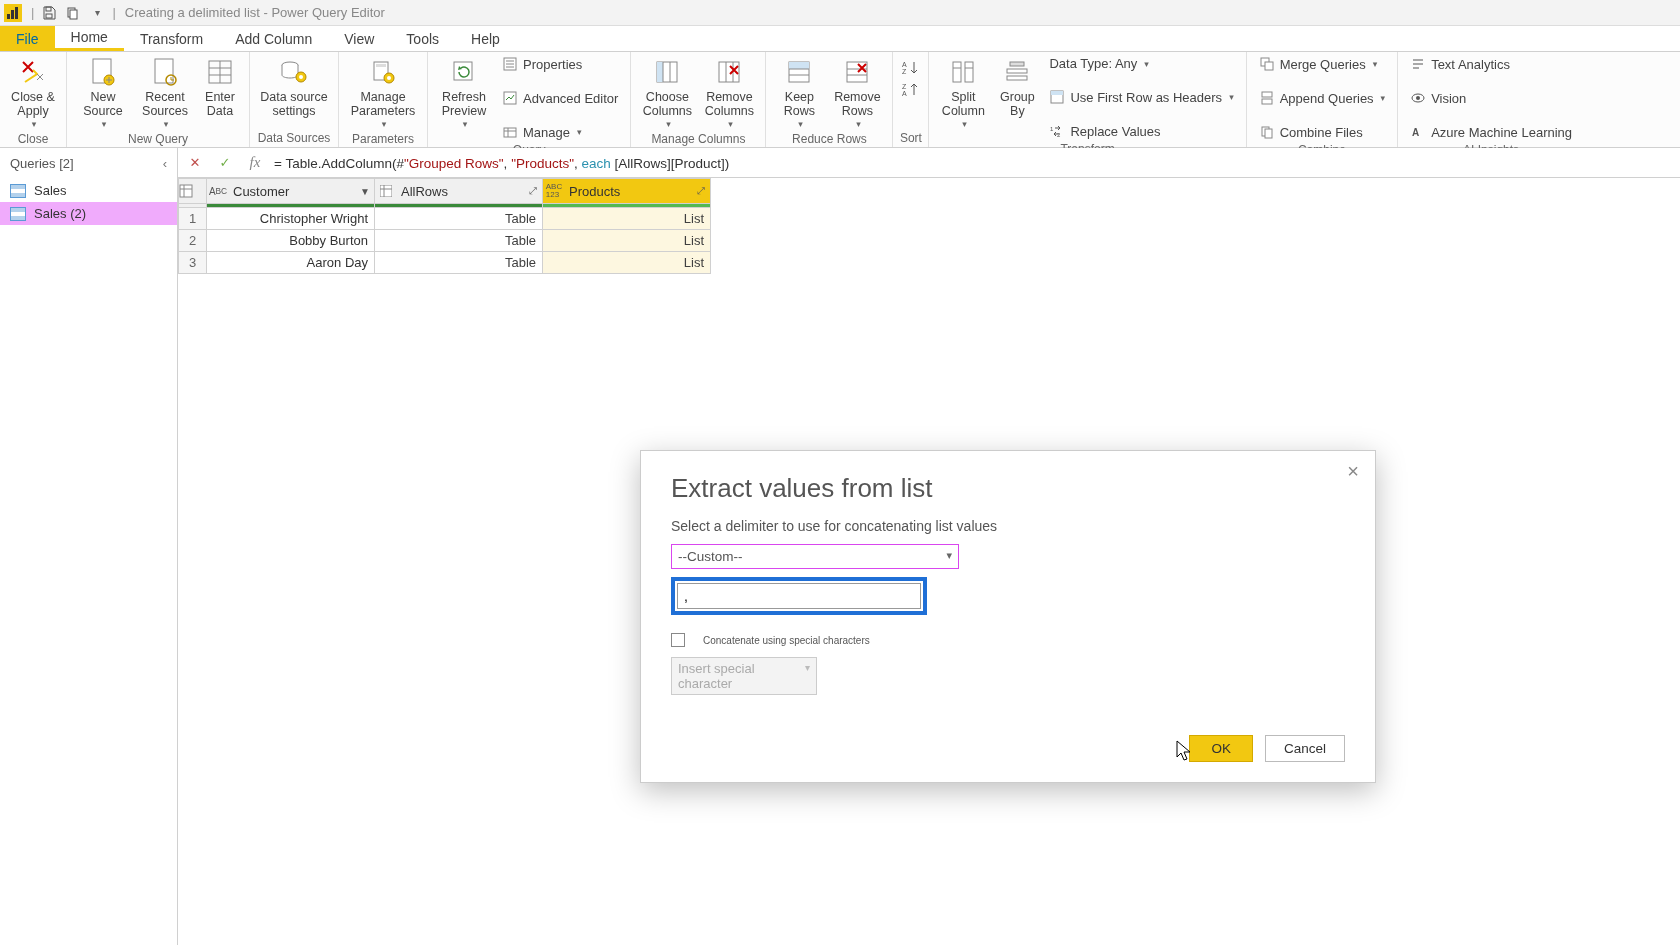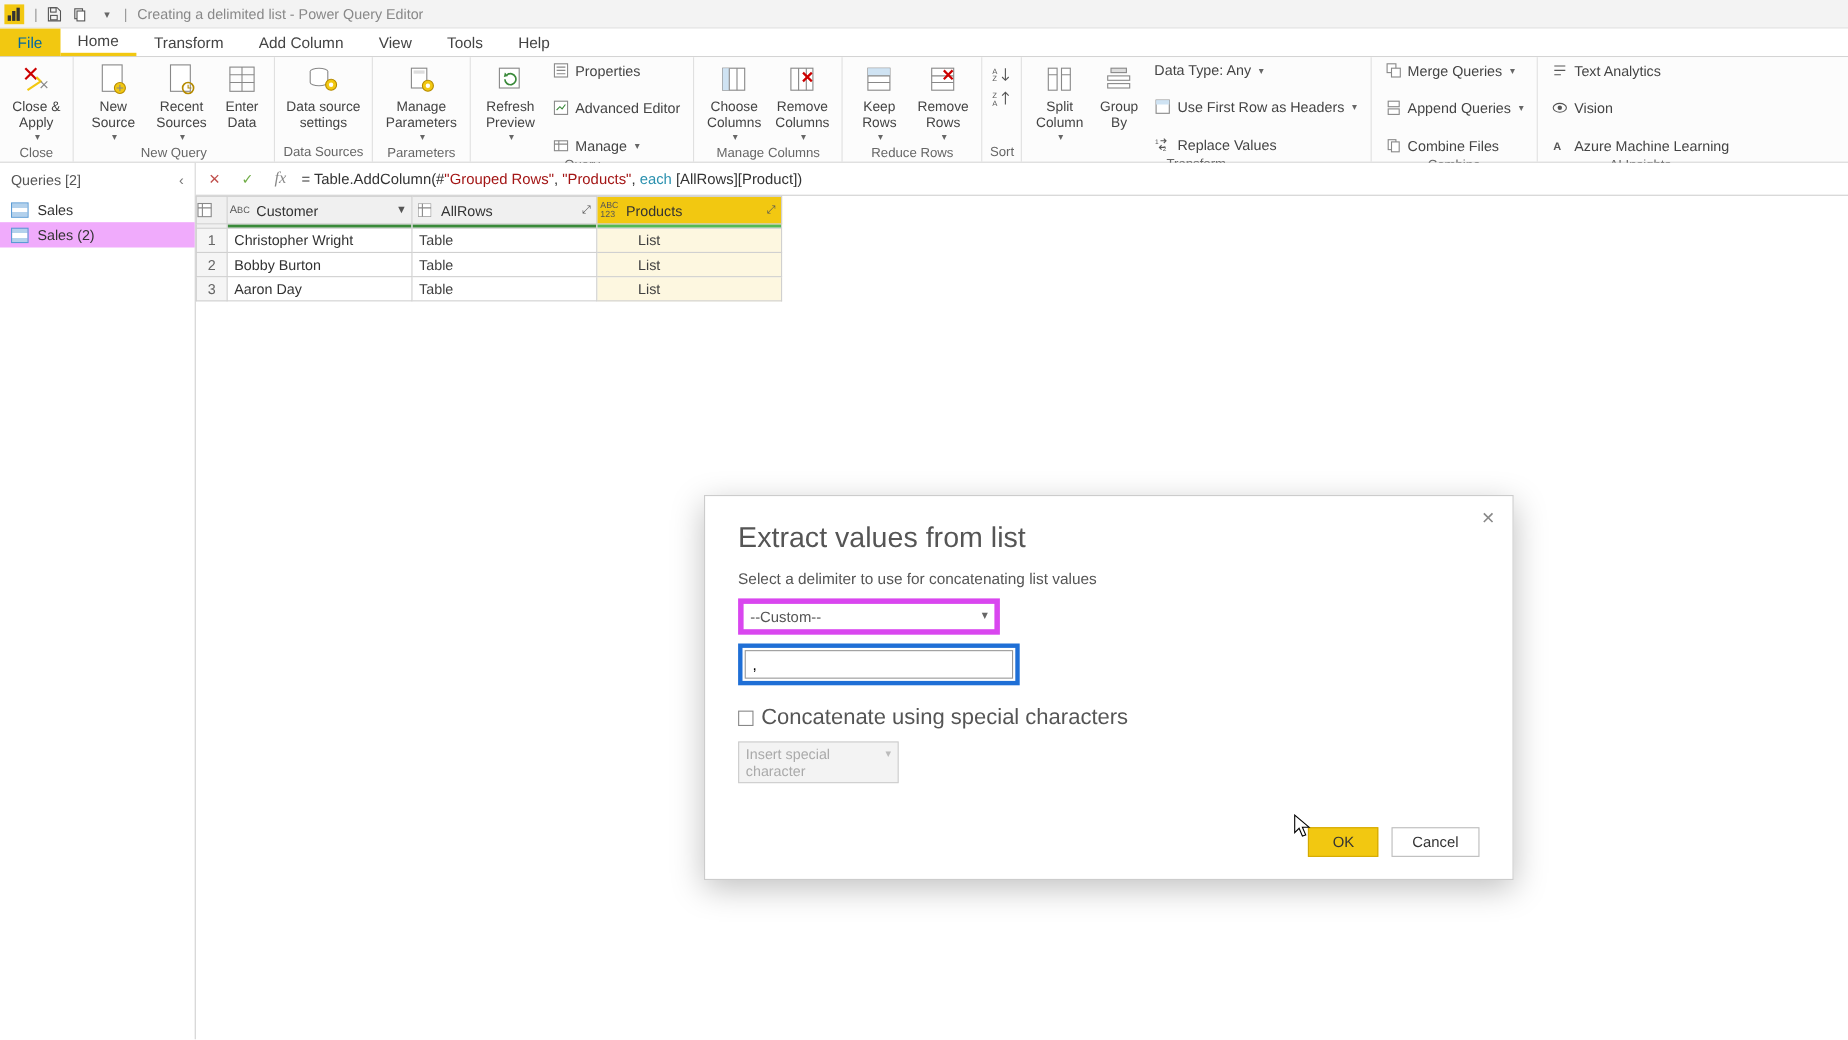--- a/index.html
+++ b/index.html
@@ -60,36 +60,36 @@
 .grid table { border-collapse: collapse; }
 .grid th, .grid td { border: 1px solid #d0d0d0; font-size: 13px; text-align: left; }
 .grid th { background: #f0f0f0; font-weight: 400; padding: 0; }
 .grid .row-hdr { width: 28px; text-align: center; color: #666; background: #f5f5f5; padding: 3px 0;}
 .grid .th-corner { width: 28px; background: #f0f0f0; }
 .grid .col-header { display: flex; align-items: center; height: 24px; position: relative; }
 .grid .col-header .type-icon { width: 22px; display: flex; justify-content: center; align-items: center; color: #555; font-size: 10px; }
 .grid .col-header .col-name { flex: 1; padding: 0 4px; }
 .grid .col-header .drop { width: 18px; text-align: center; color: #555; cursor: pointer; font-size: 10px; }
 .grid th.sel { background: #f2c811; }
-.grid td { padding: 3px 6px; }
+.grid td { padding: 3px 6px; text-align: right; }
 .grid td.link { color: #404040; }
 .grid td.sel-bg { background: #fdf7e0; padding-left: 37px; }
 .grid .expand-ic { font-size: 11px; }
 .data-quality-bar { height: 3px; background: #3a8a3a; }
 
 
 .dialog-overlay { position: absolute; left: 640px; top: 450px; width: 736px; background: #fff; box-shadow: 0 8px 28px rgba(0,0,0,0.25); border: 1px solid #ccc; padding: 22px 30px 20px; }
 .dialog-close { position: absolute; right: 10px; top: 8px; color: #888; font-size: 20px; cursor: pointer; width: 24px; height: 24px; display: flex; align-items: center; justify-content: center;}
 .dialog-title { font-size: 26px; color: #555; font-weight: 400; margin-bottom: 14px; }
 .dialog-desc { color: #555; margin-bottom: 10px; font-size: 14px; }
-.dlg-select { width: 238px; border: 5px solid #d946ef; background: #fff; padding: 4px 20px 4px 6px; font-size: 13.5px; color: #555; position: relative; display:block; }
+.dlg-select { width: 288px; border: 1px solid #d946ef; background: #fff; padding: 4px 20px 4px 6px; font-size: 13.5px; color: #555; position: relative; display:block; }
 .dlg-select::after { content: "▾"; position: absolute; right: 6px; top: 4px; font-size: 11px; color: #666;}
 .dlg-input-wrap { border: 4px solid #1f6fd6; width: 256px; margin-top: 8px; padding: 2px; background:#fff;}
 .dlg-input { width: 100%; border: 1px solid #999; padding: 4px 6px; font-size: 14px; font-family:inherit;}
-.dlg-checkbox-row { margin-top: 18px; display: flex; align-items: center; gap: 7px; color: #555; font-size: 20px; }
+.dlg-checkbox-row { margin-top: 18px; display: flex; align-items: center; gap: 18px; color: #555; font-size: 10px; }
 .dlg-checkbox { width: 14px; height: 14px; border: 1px solid #888; }
 .dlg-disabled-sel { display:inline-block; width: 146px; border: 1px solid #ccc; background: #f3f3f3; color: #aaa; padding: 3px 20px 3px 6px; margin-top: 10px; position:relative; font-size:13px;}
 .dlg-disabled-sel::after { content: "▾"; position:absolute; right:6px; top:4px; font-size:10px; color:#bbb;}
 .dlg-buttons { text-align: right; margin-top: 40px; }
 .dlg-btn { display: inline-block; min-width: 64px; padding: 5px 18px; border: 1px solid #bbb; background: #fff; cursor: pointer; font-size: 13.5px; margin-left:8px; text-align:center;}
 .dlg-btn.primary { background: #f2c811; border-color: #d4a900; }
 
 
 .cursor { position: absolute; left: 1176px; top: 740px; pointer-events:none; }
 

